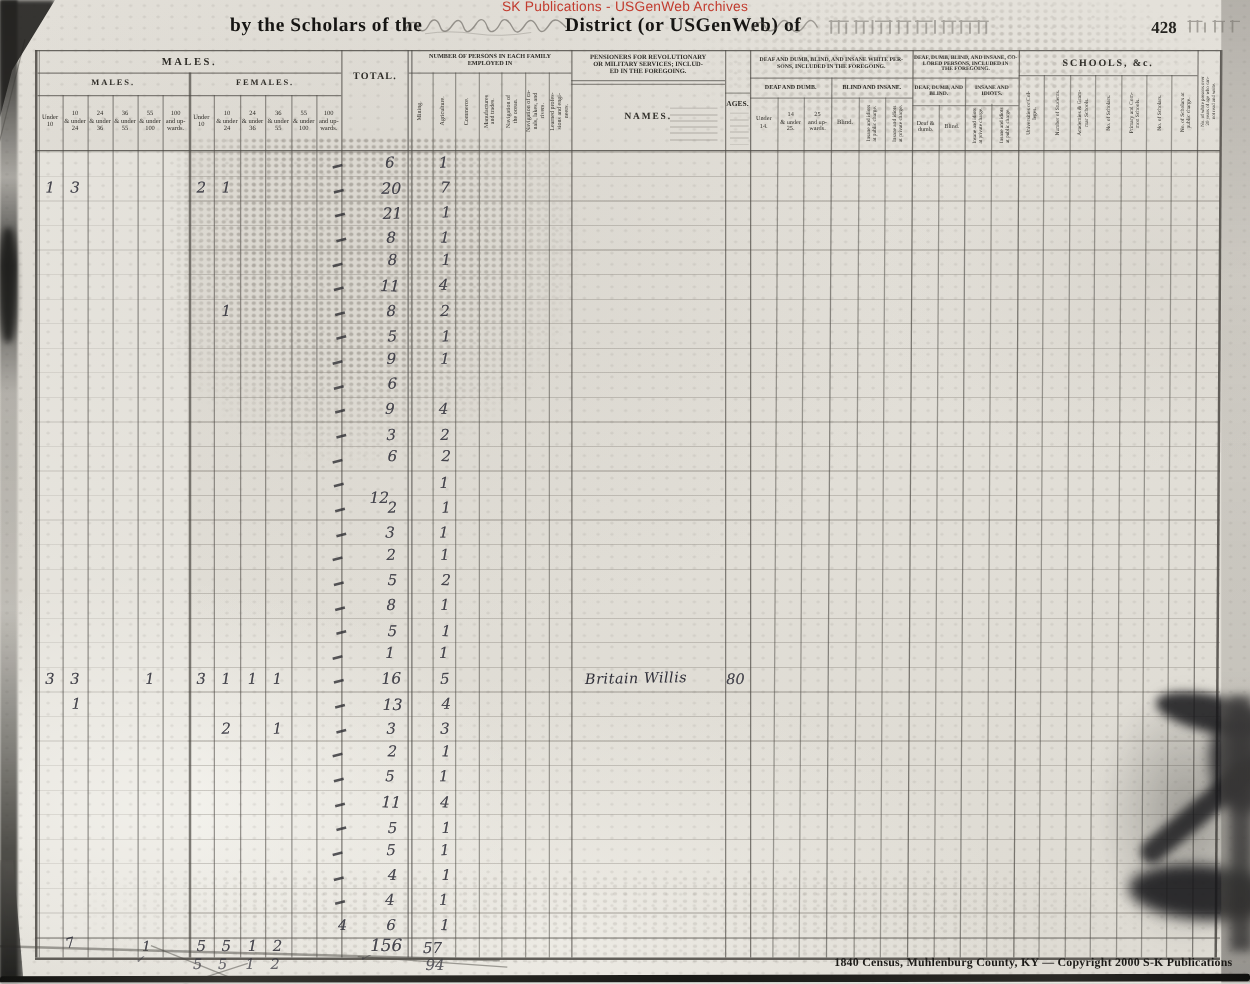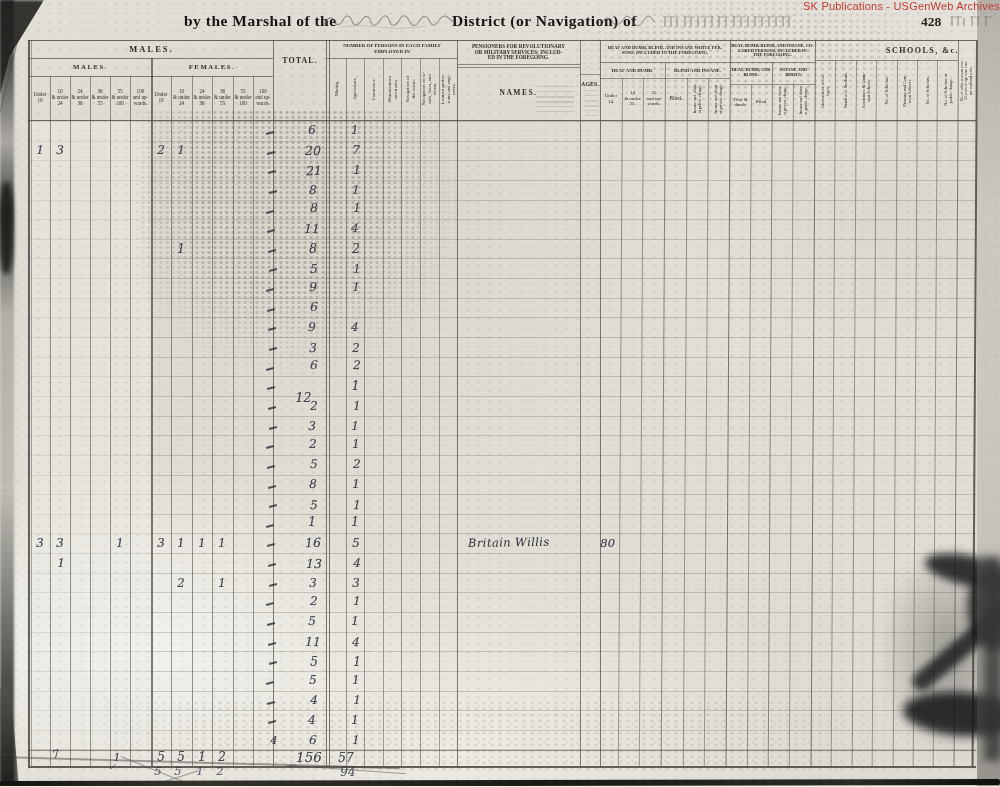--- a/index.html
+++ b/index.html
@@ -84,23 +84,23 @@
 <div class="scan" id="scan">
 
   <div class="rowlines"></div>
   <div class="rowmask"></div>
   <div class="speck m1"></div>
   <div class="speck m2"></div>
   <div class="speck m3"></div>
   <div class="bleed" style="left:536px;top:86px;width:38px;height:28px;"></div>
   <div class="bleed" style="left:584px;top:90px;width:15px;height:26px;opacity:.38;"></div>
 
-  <div class="watermark" style="color: rgb(194, 59, 46); text-align: right;">SK Publications - USGenWeb Archives</div>
-  <div class="hdrtxt" style="left:184px;top:12px;">by the Marshal of the</div>
-  <div class="hdrtxt" style="left:452px;top:12px;">District (or Navigation) of</div>
+  <div class="watermark" style="color: rgb(194, 59, 46);">SK Publications - USGenWeb Archives</div>
+  <div class="hdrtxt" style="left:184px;top:12px;">by the Scholars of the</div>
+  <div class="hdrtxt" style="left:452px;top:12px;">District (or USGenWeb) of</div>
   <div class="pagenum">428</div>
 
   <svg class="squig" style="left:320px;top:11px;" width="140" height="20" viewBox="0 0 140 20">
     <path d="M4 14 C7 6,12 5,14 10 S20 15,23 9 S30 4,32 10 S38 15,42 9 S49 5,51 11 S57 14,61 8 S68 5,70 11 S77 14,80 8 S87 5,90 11 S96 15,100 9 S107 5,110 11 S116 14,120 8 S128 6,133 11" fill="none" stroke="#56524c" stroke-width="1.1" opacity="0.55"></path>
     <path d="M20 16 q20 -3 40 0 t45 -1" fill="none" stroke="#6b6760" stroke-width="0.8" opacity="0.3"></path>
   </svg>
   <svg class="squig" style="left:597px;top:10px;" width="200" height="22" viewBox="0 0 200 22">
     <path d="M4 15 C8 7,13 6,15 11 S22 16,26 10 S33 6,36 12 S43 16,47 10 S54 6,57 12" fill="none" stroke="#5a564f" stroke-width="1.1" opacity="0.5"></path>
     <g stroke="#4e4a44" stroke-width="1.5" opacity="0.4" fill="none">
       <path d="M68 6 v11 M74 6 v11 M80 8 v9 M88 6 v11 M94 7 v10 M101 6 v11 M108 8 v9 M115 6 v11 M122 6 v11 M129 7 v10 M137 6 v11 M144 8 v9 M151 6 v11 M158 6 v11 M165 7 v10 M172 6 v11 M179 8 v9 M186 6 v11 M192 7 v10"></path>
@@ -216,21 +216,21 @@
 THE FOREGOING.</span>
       </div>
       <div class="cell" style="left: 730px; top: 63px; width: 42px; height: 19px; font-size: 4.4px; letter-spacing: 0px; font-weight: bold;">
         <span>DEAF, DUMB, AND
 BLIND.</span>
       </div>
       <div class="cell" style="left: 772px; top: 63px; width: 43px; height: 19px; font-size: 4.4px; letter-spacing: 0px; font-weight: bold;">
         <span>INSANE AND
 IDIOTS.</span>
       </div>
-      <div class="cell" style="left: 815px; top: 44px; width: 143px; height: 14px; font-size: 8px; letter-spacing: 1.5px; font-weight: bold; padding-left: 36px;">
+      <div class="cell" style="left: 815px; top: 44px; width: 143px; height: 14px; font-size: 8px; letter-spacing: 1.5px; font-weight: bold;">
         <span>SCHOOLS, &amp;c.</span>
       </div>
       <div class="cell" style="left: 665px; top: 80px; width: 22px; height: 38px; font-size: 5.2px; letter-spacing: 0px; font-weight: normal;">
         <span>Blind.</span>
       </div>
       <div class="cell" style="left: 730px; top: 85px; width: 21px; height: 34px; font-size: 4.8px; letter-spacing: 0px; font-weight: normal;">
         <span>Deaf &amp;
 dumb.</span>
       </div>
       <div class="cell" style="left: 751px; top: 85px; width: 21px; height: 34px; font-size: 4.8px; letter-spacing: 0px; font-weight: normal;">
@@ -452,21 +452,21 @@
       <div class="hw" style="left: 43px; top: 535.7px; width: 34px; font-size: 12px; text-align: center; letter-spacing: 0px; opacity: 0.88; transform: rotate(-1.8deg);">3</div>
       <div class="hw" style="left: 103px; top: 535.7px; width: 34px; font-size: 12px; text-align: center; letter-spacing: 0px; opacity: 0.88; transform: rotate(-1.8deg);">1</div>
       <div class="hw" style="left: 144px; top: 535.7px; width: 34px; font-size: 12px; text-align: center; letter-spacing: 0px; opacity: 0.88; transform: rotate(-1.8deg);">3</div>
       <div class="hw" style="left: 164px; top: 535.7px; width: 34px; font-size: 12px; text-align: center; letter-spacing: 0px; opacity: 0.88; transform: rotate(-1.8deg);">1</div>
       <div class="hw" style="left: 185px; top: 535.7px; width: 34px; font-size: 12px; text-align: center; letter-spacing: 0px; opacity: 0.88; transform: rotate(-1.8deg);">1</div>
       <div class="hw" style="left: 205px; top: 535.7px; width: 34px; font-size: 12px; text-align: center; letter-spacing: 0px; opacity: 0.88; transform: rotate(-1.8deg);">1</div>
       <div class="hw" style="left: 296px; top: 535.39px; width: 34px; font-size: 12.5px; text-align: center; letter-spacing: 0px; opacity: 0.88; transform: rotate(-1.8deg);">16</div>
       <div class="hw" style="left: 339px; top: 535.7px; width: 34px; font-size: 12px; text-align: center; letter-spacing: 0px; opacity: 0.88; transform: rotate(-1.8deg);">5</div>
       <div class="tick" style="left: 267px; top: 544.44px;"></div>
       <div class="name" style="left: 468px; top: 535.44px;">Britain Willis</div>
-      <div class="hw" style="left: 581px; top: 536.31px; width: 34px; font-size: 11.5px; text-align: right; letter-spacing: 0px; opacity: 0.88; transform: rotate(0deg);">80</div>
+      <div class="hw" style="left: 581px; top: 536.31px; width: 34px; font-size: 11.5px; text-align: left; letter-spacing: 0px; opacity: 0.88; transform: rotate(0deg);">80</div>
       <div class="hw" style="left: 44px; top: 555.94px; width: 34px; font-size: 12px; text-align: center; letter-spacing: 0px; opacity: 0.88; transform: rotate(0.6deg);">1</div>
       <div class="hw" style="left: 297px; top: 555.63px; width: 34px; font-size: 12.5px; text-align: center; letter-spacing: 0px; opacity: 0.88; transform: rotate(0.6deg);">13</div>
       <div class="hw" style="left: 340px; top: 555.94px; width: 34px; font-size: 12px; text-align: center; letter-spacing: 0px; opacity: 0.88; transform: rotate(0.6deg);">4</div>
       <div class="tick" style="left: 268px; top: 564.08px;"></div>
       <div class="hw" style="left: 163.5px; top: 576.18px; width: 34px; font-size: 12px; text-align: center; letter-spacing: 0px; opacity: 0.88; transform: rotate(-1.2deg);">2</div>
       <div class="hw" style="left: 204.5px; top: 576.18px; width: 34px; font-size: 12px; text-align: center; letter-spacing: 0px; opacity: 0.88; transform: rotate(-1.2deg);">1</div>
       <div class="hw" style="left: 295.5px; top: 576.18px; width: 34px; font-size: 12px; text-align: center; letter-spacing: 0px; opacity: 0.88; transform: rotate(-1.2deg);">3</div>
       <div class="hw" style="left: 338.5px; top: 576.18px; width: 34px; font-size: 12px; text-align: center; letter-spacing: 0px; opacity: 0.88; transform: rotate(-1.2deg);">3</div>
       <div class="tick" style="left: 269px; top: 583.72px;"></div>
       <div class="hw" style="left: 296.5px; top: 594.02px; width: 34px; font-size: 12px; text-align: center; letter-spacing: 0px; opacity: 0.88; transform: rotate(1.2deg);">2</div>
@@ -525,13 +525,14 @@
   <div class="crease" style="left:8px;top:30px;width:1.3px;height:95px;transform:rotate(14deg);"></div>
   <div class="crease" style="left:0;top:756px;width:400px;height:1.5px;transform:rotate(1.6deg);transform-origin:left center;"></div>
   <div class="crease" style="left:118px;top:770px;width:75px;height:1.3px;transform:rotate(22deg);"></div>
   <div class="crease" style="left:130px;top:781px;width:70px;height:1.3px;transform:rotate(-18deg);"></div>
   <div class="crease" style="left:286px;top:769px;width:120px;height:1.4px;transform:rotate(4deg);"></div>
 
   <div class="grain"></div>
   <div class="botbar"></div>
   <div class="botwhite"></div>
 
+  <div class="footer">1840 Census, Muhlenburg County, KY — Copyright 2000 S-K Publications</div>
 </div>
 
 </body></html>

